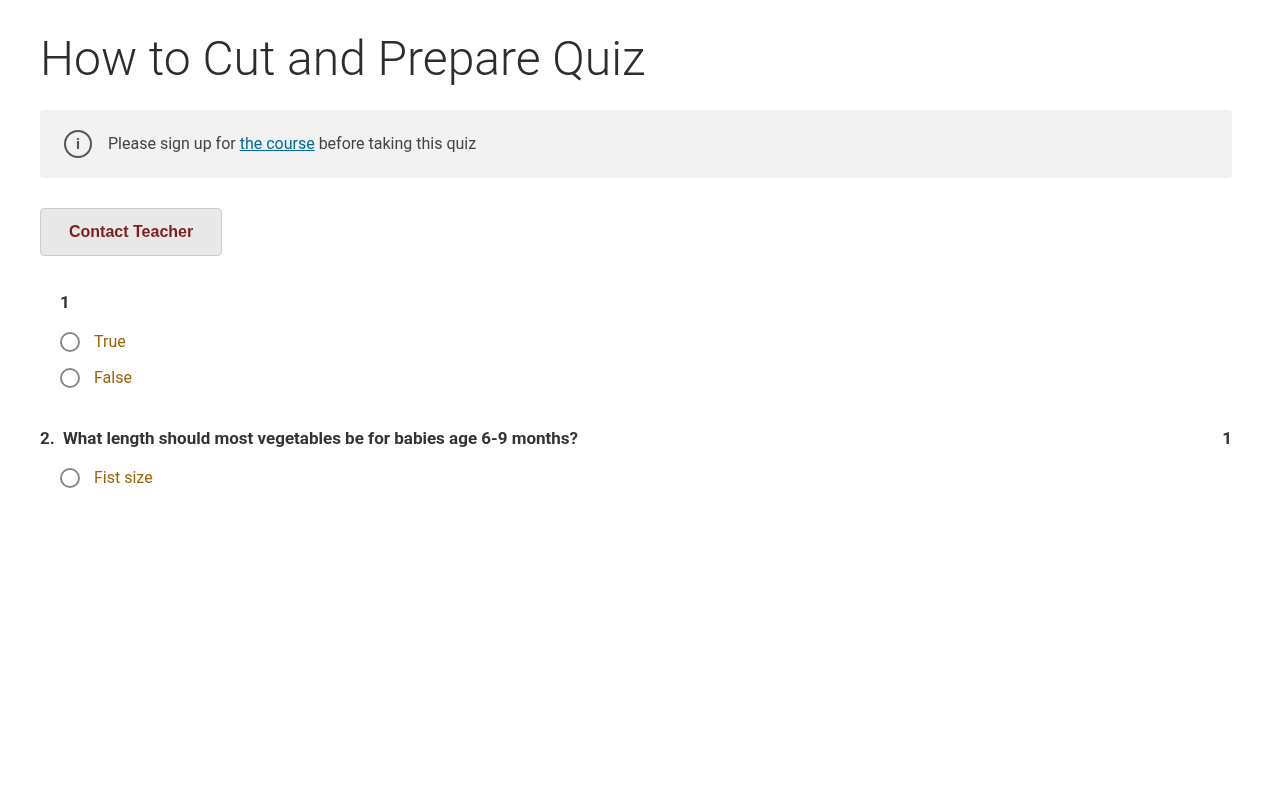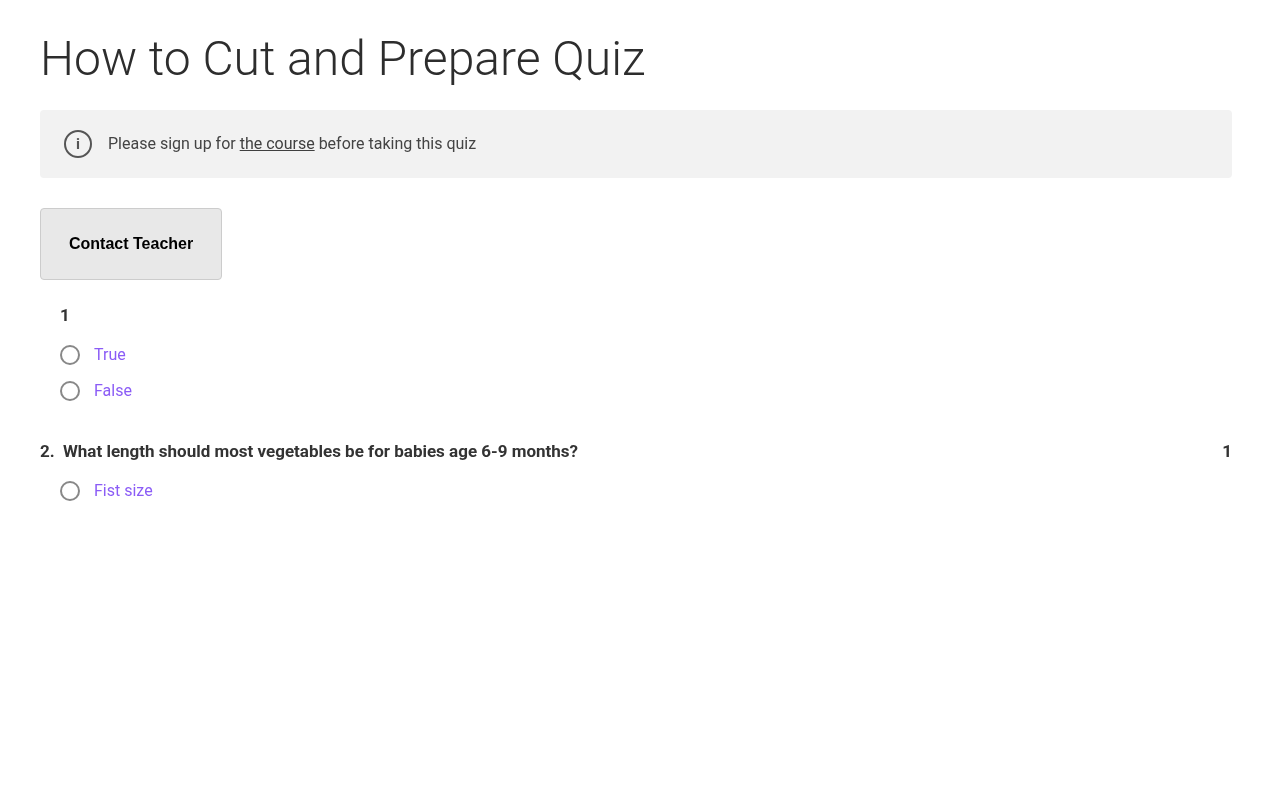--- a/index.html
+++ b/index.html
@@ -48,33 +48,33 @@
       flex-shrink: 0;
     }
 
     .info-text {
       font-size: 16px;
       color: #444;
     }
 
     .info-text a {
       text-decoration: underline;
-      color: #404040;
+      color: #0369a1;
     }
 
     .contact-button {
       background-color: #e8e8e8;
       border: 1px solid #cccccc;
       border-radius: 4px;
-      padding: 26px 28px;
+      padding: 14px 28px;
       font-size: 16px;
       font-weight: 700;
-      color: #000000;
+      color: #7f1d1d;
       cursor: pointer;
-      margin-bottom: 25px;
+      margin-bottom: 36px;
       display: inline-block;
     }
 
     .question-block {
       margin-bottom: 40px;
     }
 
     .question-header {
       display: flex;
       justify-content: space-between;
@@ -122,21 +122,21 @@
       height: 20px;
       border-radius: 50%;
       border: 2px solid #888;
       flex-shrink: 0;
       cursor: pointer;
       background: white;
     }
 
     .option-label {
       font-size: 16px;
-      color: #8b5cf6;
+      color: #a16207;
     }
   </style>
 </head>
 <body>
 
 
 
 <h1 class="page-title">How to Cut and Prepare Quiz</h1>
 
 <div class="info-banner">

